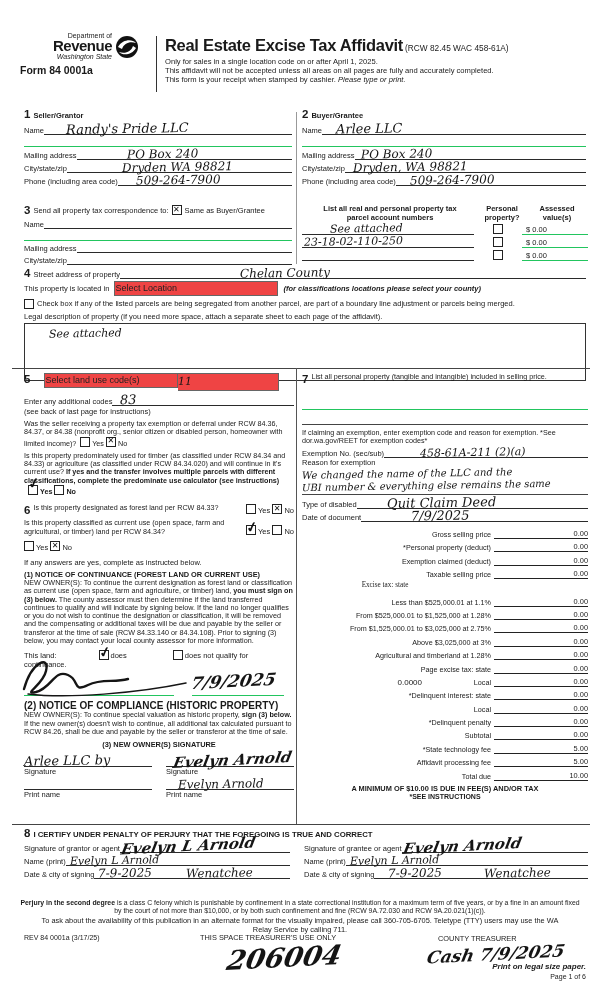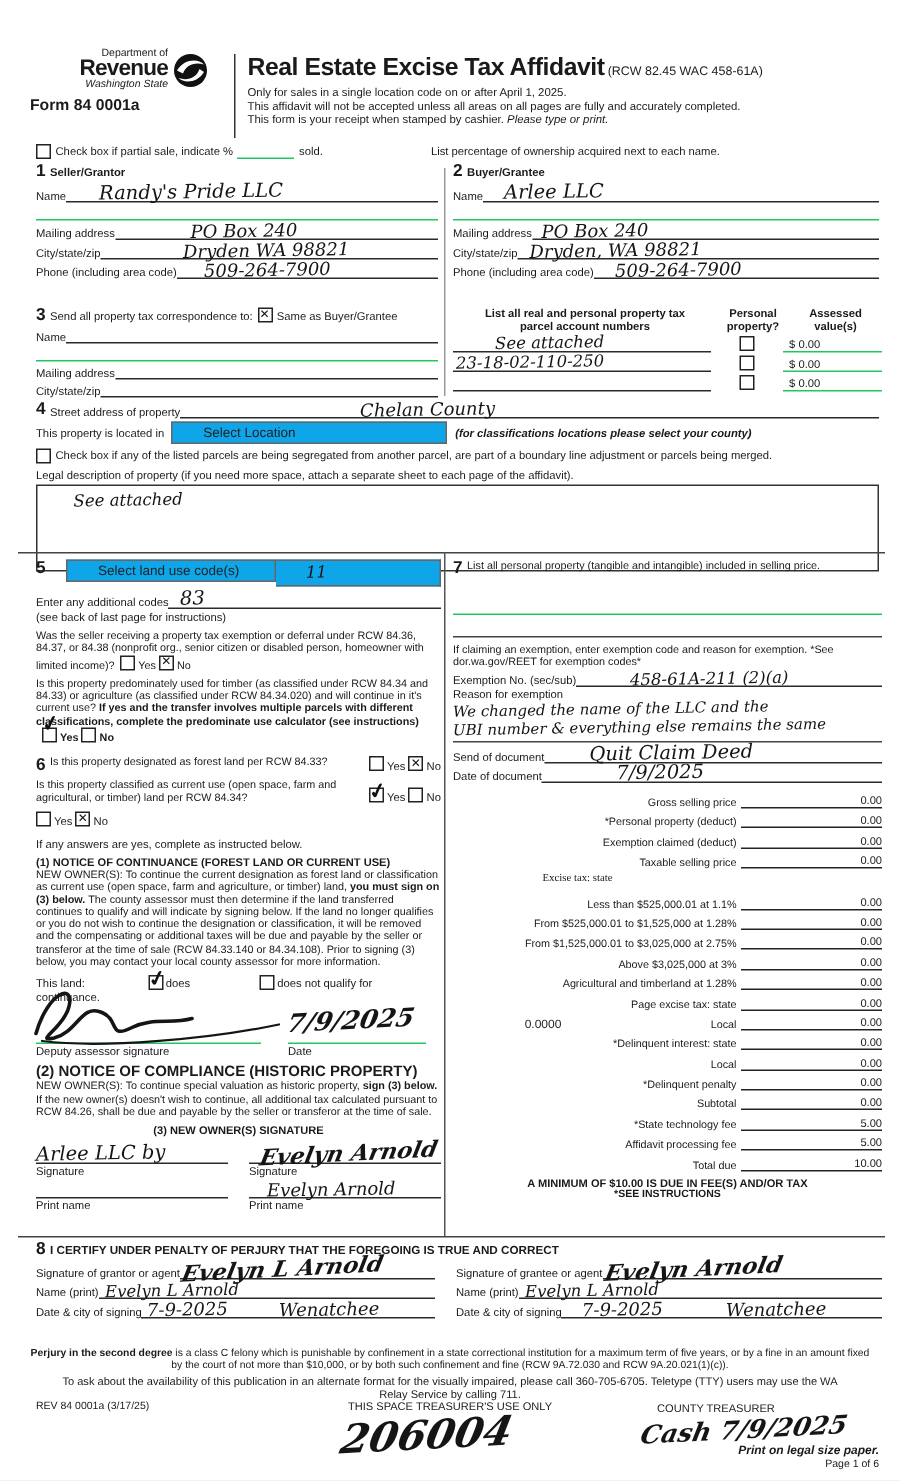--- a/index.html
+++ b/index.html
@@ -19,21 +19,21 @@
   
   .cb{display:inline-block;width:8px;height:8px;border:1px solid #222;background:#fff;
       vertical-align:-1px;position:relative;flex:none;}
   .cb.x::after{content:"\2715";position:absolute;top:-1px;left:0.5px;font-size:8px;color:#111;}
   .cb.hwc::after{content:"\2713";position:absolute;top:-7px;left:-1px;font-size:14px;color:#111;
       font-family:"DejaVu Serif",serif;font-weight:bold;transform:rotate(-12deg);}
   
   .fld{display:flex;align-items:flex-end;}
   .uline{border-bottom:1px solid #22c55e;}
   .fill{flex:1;border-bottom:1px solid #2a2a2a;min-height:9px;position:relative;}
-  .selbox{border:1.2px solid #666;background:#0ea5e9;padding:1px 4px 2px 20px;font-size:9px;color:#222;}
+  .selbox{border:1.2px solid #666;background:#ef4444;padding:1px 4px 2px 0;font-size:9px;color:#222;}
   
   .mrow{display:flex;align-items:flex-end;height:13.4px;}
   .mlabel{flex:1;text-align:right;white-space:nowrap;font-size:7.2px;}
   .mline{width:58px;border-bottom:1px solid #222;margin-left:3px;}
   .mval{width:36px;border-bottom:1px solid #222;text-align:right;font-size:7.4px;}
   .para{line-height:8.3px;font-size:7.2px;}
   .vline{position:absolute;width:0;border-left:1px solid #777;}
   .hline{position:absolute;height:0;border-top:1.3px solid #444;}
   .sig-svg{display:block;}
 </style>
@@ -66,27 +66,20 @@
     </div>
     <div style="font-size:7.6px;margin-top:2px;line-height:9px;">
       <div>Only for sales in a single location code on or after April 1, 2025.</div>
       <div>This affidavit will not be accepted unless all areas on all pages are fully and accurately completed.</div>
       <div>
         <span>This form is your receipt when stamped by cashier. </span><span class="i">Please type or print.</span>
       </div>
     </div>
   </div>
 
-  <div class="abs" style="top:96px;left:24px;width:560px;display:flex;">
-    <span class="cb"></span>
-    <span style="margin-left:3px;">Check box if partial sale, indicate %</span>
-    <span class="uline" style="width:38px;margin:0 3px;"></span>
-    <span>sold.</span>
-    <span style="margin-left:72px;">List percentage of ownership acquired next to each name.</span>
-  </div>
 
   <div class="abs" style="top:108px;left:24px;width:268px;">
     <div><span class="secnum">1</span><span class="b">Seller/Grantor</span></div>
     <div class="fld" style="height:15px;">
       <span>Name</span>
       <span class="fill">
           <span class="hw abs" style="font-size:13px;left:22px;bottom:-2px;">Randy's Pride LLC</span>
         </span>
     </div>
     <div class="uline" style="height:11px;"></div>
@@ -285,24 +278,20 @@
           <path d="M6 34 C 14 6, 32 0, 28 16 C 25 30, 4 40, 18 37 C 34 33, 36 14, 50 20 C 62 25, 54 38, 70 30 C 84 23, 96 28, 110 24" stroke="#151515" stroke-width="2.4" fill="none" stroke-linecap="round"></path>
           <path d="M10 39 C 50 44, 120 38, 168 28" stroke="#151515" stroke-width="1.5" fill="none" stroke-linecap="round"></path>
         </svg>
       </span>
       <span class="hw2 abs" style="left:168px;top:2px;font-size:17px;">7/9/2025</span>
     </div>
     <div style="display:flex;align-items:flex-end;">
       <span class="uline" style="width:150px;"></span>
         <span class="uline" style="width:92px;margin-left:18px;"></span>
     </div>
-    <div style="display:flex;">
-      <span style="width:150px;">Deputy assessor signature</span>
-      <span style="margin-left:18px;">Date</span>
-    </div>
 
     <div class="b" style="margin-top:4px;font-size:10px;">(2) NOTICE OF COMPLIANCE (HISTORIC PROPERTY)</div>
     <div class="para">
       <span>NEW OWNER(S): To continue special valuation as historic property, </span><span class="b">sign (3) below.</span><span> If the new owner(s) doesn't wish to continue, all additional tax calculated pursuant to RCW 84.26, shall be due and payable by the seller or transferor at the time of sale.</span>
     </div>
 
     <div class="b" style="margin-top:4px;text-align:center;font-size:7.4px;">(3) NEW OWNER(S) SIGNATURE</div>
     <div style="display:flex;align-items:flex-end;height:18px;">
       <span class="fill">
           <span class="hw abs" style="font-size:13px;left:0px;bottom:-2px;">Arlee LLC by</span>
@@ -341,21 +330,21 @@
       <span class="fill">
           <span class="hw abs" style="font-size:11px;left:36px;bottom:-2px;">458-61A-211 (2)(a)</span>
         </span>
     </div>
     <div>Reason for exemption</div>
     <div class="hw" style="font-size:10px;margin-top:1px;">We changed the name of the LLC and the</div>
     <div class="hw" style="font-size:10px;margin-top:1px;">UBI number &amp; everything else remains the same</div>
     <div class="hline" style="position:static;margin-top:3px;border-top:1px solid #444;"></div>
 
     <div class="fld" style="height:14px;">
-      <span>Send of document</span>
+      <span>Type of disabled</span>
       <span class="fill">
           <span class="hw abs" style="font-size:13px;left:30px;bottom:-2px;">Quit Claim Deed</span>
         </span>
     </div>
     <div class="fld" style="height:13px;">
       <span>Date of document</span>
       <span class="fill">
           <span class="hw abs" style="font-size:13px;left:50px;bottom:-2px;">7/9/2025</span>
         </span>
     </div>
@@ -407,21 +396,21 @@
           <span class="mlabel">Agricultural and timberland at 1.28%</span>
           <span class="mline"></span>
           <span class="mval">0.00</span>
         </div>
       <div class="mrow">
           <span class="mlabel">Page excise tax: state</span>
           <span class="mline"></span>
           <span class="mval">0.00</span>
         </div>
       <div class="mrow">
-        <span class="mlabel" style="flex:none;width:120px;text-align:center;font-size:8px;">0.0000</span>
+        <span class="mlabel" style="flex:none;width:120px;font-size:8px;">0.0000</span>
         <span class="mlabel">Local</span>
           <span class="mline"></span>
           <span class="mval">0.00</span>
       </div>
       <div class="mrow">
           <span class="mlabel">*Delinquent interest: state</span>
           <span class="mline"></span>
           <span class="mval">0.00</span>
         </div>
       <div class="mrow">
@@ -508,21 +497,21 @@
       </div>
     </div>
   </div>
 
   <div class="abs" style="top:899px;left:18px;width:564px;text-align:center;font-size:6.9px;line-height:8px;">
     <span class="b">Perjury in the second degree</span><span> is a class C felony which is punishable by confinement in a state correctional institution for a maximum term of five years, or by a fine in an amount fixed by the court of not more than $10,000, or by both such confinement and fine (RCW 9A.72.030 and RCW 9A.20.021(1)(c)).</span>
   </div>
   <div class="abs" style="top:917px;left:40px;width:520px;text-align:center;font-size:7.4px;line-height:8.6px;">To ask about the availability of this publication in an alternate format for the visually impaired, please call 360-705-6705. Teletype (TTY) users may use the WA Relay Service by calling 711.</div>
 
   <div class="abs" style="top:934px;left:24px;font-size:7px;">REV 84 0001a (3/17/25)</div>
-  <div class="abs" style="top:933px;left:200px;width:200px;text-align:center;font-size:7.4px;">THIS SPACE TREASURER'S USE ONLY</div>
+  <div class="abs" style="top:933px;left:200px;width:200px;text-align:left;font-size:7.4px;">THIS SPACE TREASURER'S USE ONLY</div>
   <div class="abs" style="top:934px;left:438px;font-size:7.4px;">COUNTY TREASURER</div>
 
   <div class="hw2 abs" style="top:942px;left:228px;font-size:27px;">206004</div>
   <div class="hw2 abs" style="top:944px;left:428px;font-size:17px;">Cash 7/9/2025</div>
 
   <div class="abs b i" style="top:962px;right:14px;font-size:8px;">Print on legal size paper.</div>
   <div class="abs" style="top:973px;right:14px;font-size:7px;">Page 1 of 6</div>
 
 </div>
 

